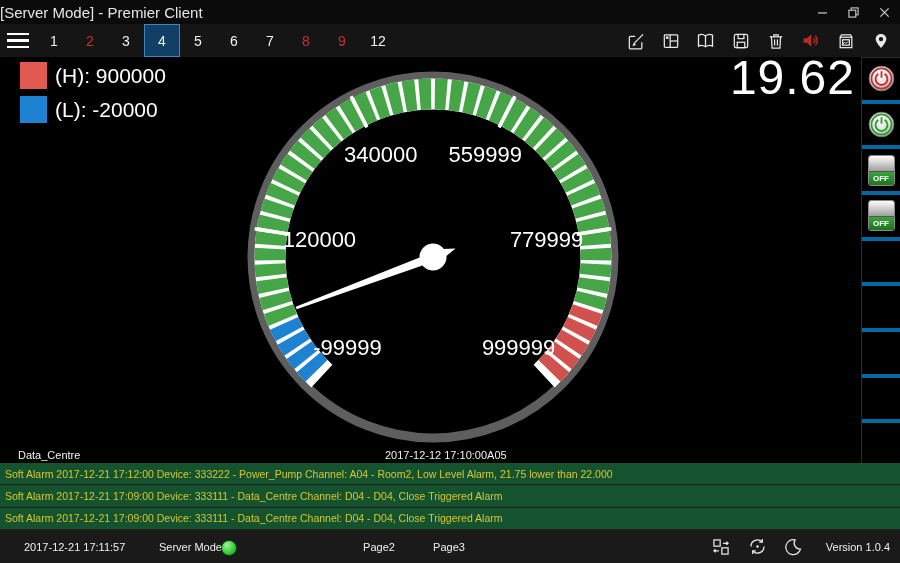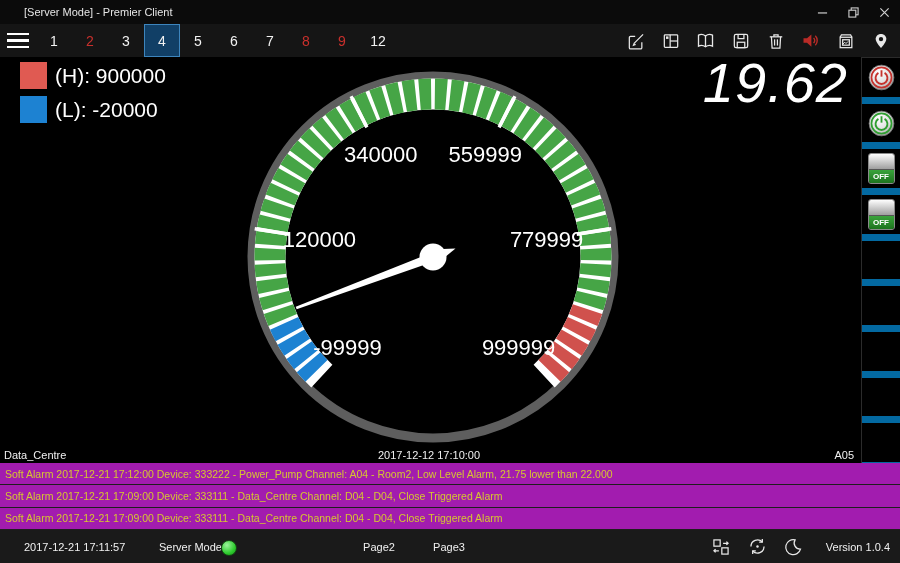--- a/index.html
+++ b/index.html
@@ -2,21 +2,21 @@
 <html><head>
 <meta charset="utf-8">
 <style>
   html,body{margin:0;padding:0;}
   body{width:900px;height:563px;background:#000;color:#fff;
        font-family:"Liberation Sans",sans-serif;position:relative;overflow:hidden;}
 
   
   .titlebar{position:absolute;top:0;left:0;right:0;height:24px;background:#0b0b0b;
             display:flex;align-items:center;}
-  .title{font-size:11px;color:#e6e6e6;padding-left:24px;}
+  .title{font-size:15px;color:#e6e6e6;padding-left:0;}
   .win-controls{margin-left:auto;display:flex;height:100%;}
   .win-btn{width:31px;height:100%;display:flex;align-items:center;justify-content:center;color:#cfcfcf;}
 
   
   .toolbar{position:absolute;top:24px;left:0;right:0;height:33px;background:#151515;
            display:flex;align-items:center;}
   .hamburger{width:36px;height:33px;display:flex;flex-direction:column;align-items:center;justify-content:center;gap:4px;}
   .hamburger span{display:block;width:22px;height:2.5px;background:#fff;}
   .tb-tab{width:36px;height:33px;display:flex;align-items:center;justify-content:center;
           font-size:14px;color:#f2f2f2;box-sizing:border-box;}
@@ -24,45 +24,45 @@
   .tb-tab.active{background:#113f66;border:1px solid #3d85bd;}
   .tb-icons{margin-left:auto;display:flex;align-items:center;padding-right:2px;}
   .tb-icon{width:35px;height:33px;display:flex;align-items:center;justify-content:center;color:#e8e8e8;}
   .tb-icon.red{color:#b92b27;}
 
   
   .legend{position:absolute;top:62px;left:20px;}
   .legend-row{display:flex;align-items:center;margin-bottom:7px;}
   .legend-swatch{width:27px;height:27px;margin-right:8px;}
   .legend-text{font-size:21px;color:#fff;}
-  .reading{position:absolute;top:50px;right:52px;font-size:56px;font-weight:300;letter-spacing:1px;font-style:italic;}
+  .reading{position:absolute;top:50px;right:45px;font-size:48px;font-weight:300;letter-spacing:1px;}
 
   #gauge-svg{position:absolute;left:230px;top:54px;}
   #gauge-svg text{font-family:"Liberation Sans",sans-serif;}
 
   
   .sidebar{position:absolute;top:57px;right:0;width:38px;height:411px;
            border-left:1px solid #2b2b2b;border-top:1px solid #2b2b2b;
            display:flex;flex-direction:column;background:#000;}
-  .side-cell{flex:1;border-bottom:7px solid #0369a1;display:flex;align-items:center;justify-content:center;text-align:center;}
+  .side-cell{flex:1;border-bottom:4px solid #0369a1;display:flex;align-items:center;justify-content:center;text-align:center;}
   .toggle{width:25px;height:29px;border:1px solid #8a8a8a;border-radius:3px;overflow:hidden;background:#222;}
   .toggle .knob{height:15px;background:linear-gradient(#fdfdfd,#9f9f9f);border-bottom:1px solid #555;}
   .toggle .off-label{height:13px;background:linear-gradient(#3aa33b,#1d741e);color:#fff;
                      font-size:8px;font-weight:bold;display:flex;align-items:center;justify-content:center;}
 
   
   .info-row{position:absolute;top:447px;left:0;width:862px;height:16px;
             border-bottom:1px solid #3c3c3c;display:flex;align-items:center;font-size:11px;color:#f0f0f0;}
-  .info-left{flex:1;padding-left:4px;}
+  .info-left{flex:1;padding-left:18px;}
   .info-center{flex:0 0 auto;}
-  .info-right{flex:1;text-align:right;padding-right:8px;}
+  .info-right{flex:1;text-align:left;padding-right:8px;}
 
   
   .alarms{position:absolute;top:463px;left:0;right:0;height:67px;}
-  .alarm-row{height:21.3px;border-bottom:1px solid #1e1e1e;background:#a21caf;
+  .alarm-row{height:21.3px;border-bottom:1px solid #1e1e1e;background:#14532d;
              display:flex;align-items:center;font-size:10.5px;padding-left:5px;white-space:nowrap;overflow:hidden;}
 
   
   .statusbar{position:absolute;bottom:0;left:0;right:0;height:33px;background:#1a1a1a;
              font-size:11px;color:#f0f0f0;}
   .sb-time{position:absolute;left:24px;top:0;height:100%;display:flex;align-items:center;}
   .sb-mode{position:absolute;left:159px;top:0;height:100%;display:flex;align-items:center;}
   .sb-dot{position:absolute;left:221px;top:10px;width:14px;height:14px;border-radius:50%;
           background:radial-gradient(circle at 35% 30%, #9cf29c, #2ecc2e 60%, #188f18);
           border:1px solid #134a13;}

